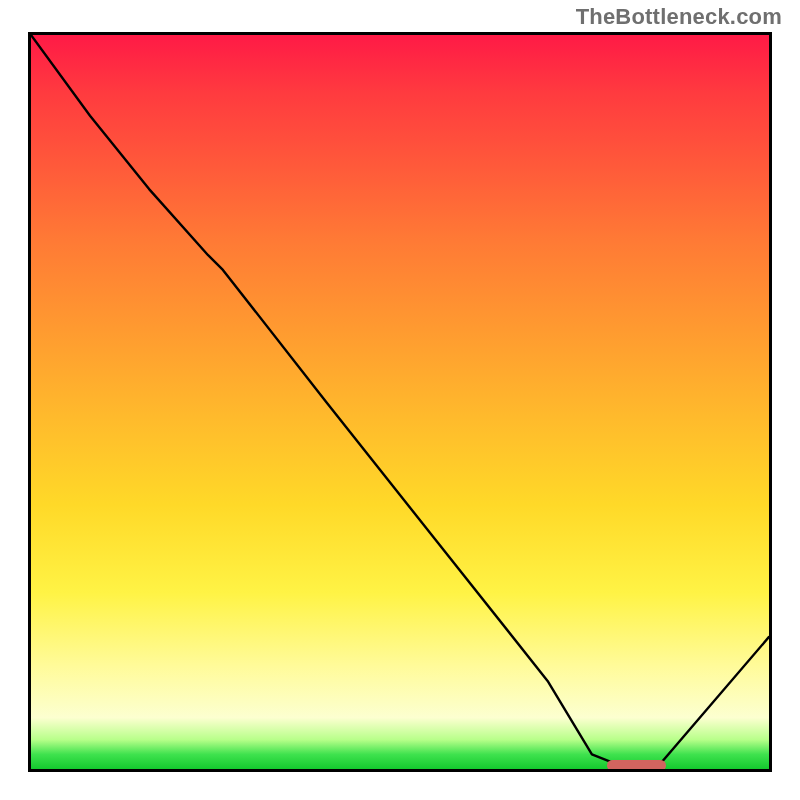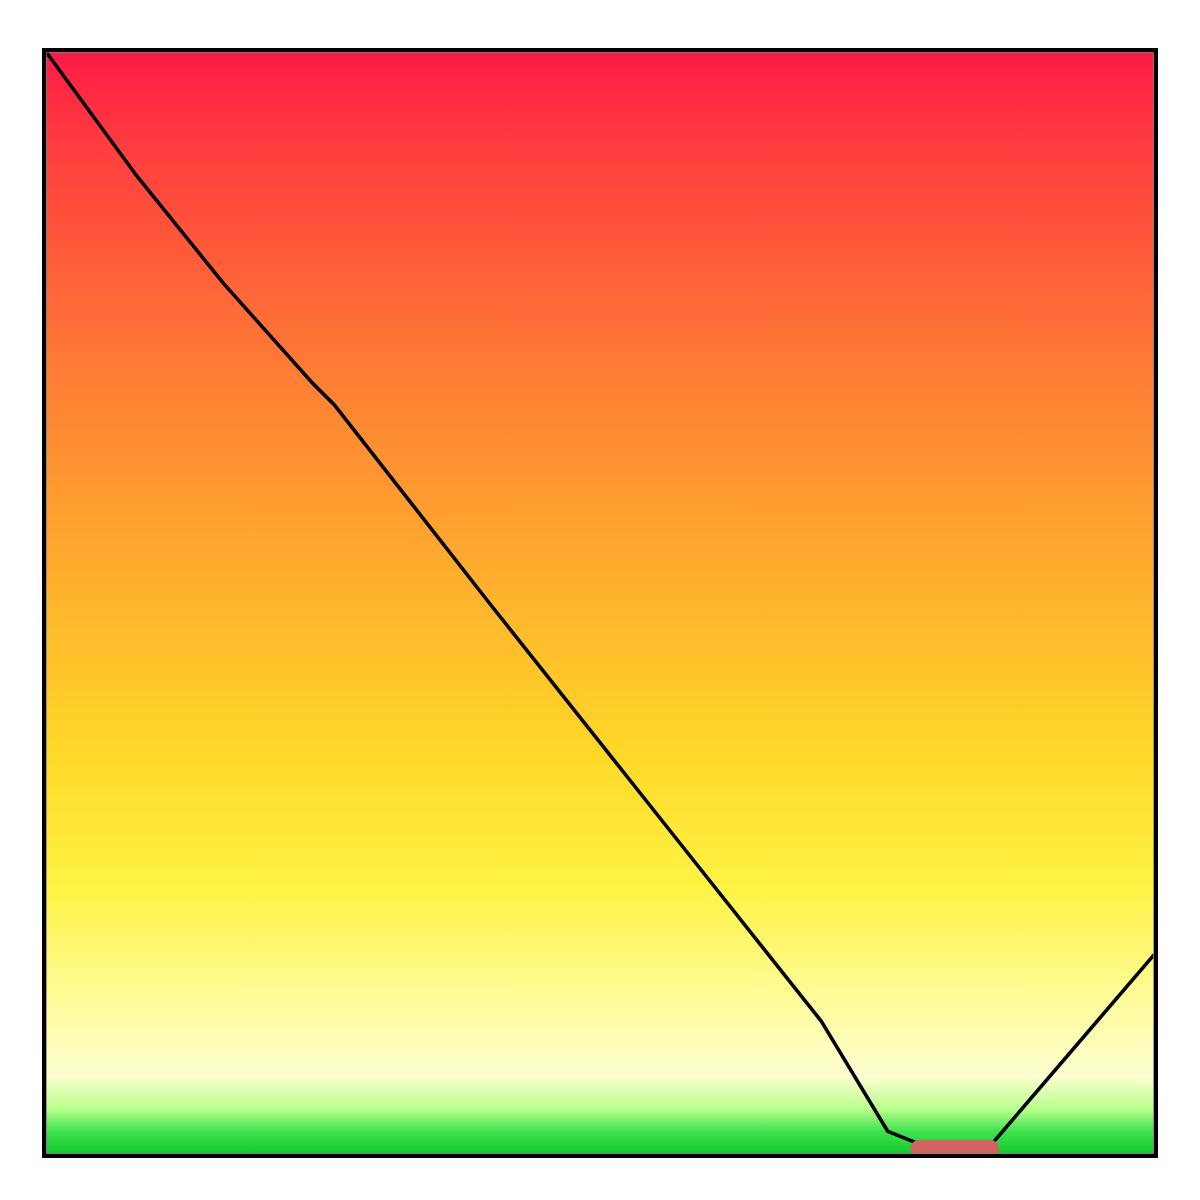--- a/index.html
+++ b/index.html
@@ -73,20 +73,21 @@
     position: absolute;
     height: 11px;
     border-radius: 6px;
     background: #d1645f;
   }
 </style>
 </head>
 <body>
 <div class="container">
 
+  <div class="watermark">TheBottleneck.com</div>
 
   <div class="plot-frame">
     <div class="gradient"></div>
 
     <svg class="curve-svg" viewBox="0 0 738 734" preserveAspectRatio="none">
 
       <path id="curve-path" class="curve-path" d="M0.0 0.0 L59.0 80.7 L118.1 154.1 L177.1 220.2 L191.9 234.9 L295.2 367.0 L405.9 506.5 L516.6 645.9 L560.9 719.3 L590.4 731.1 L627.3 731.1 L738.0 601.9"></path>
     </svg>
 
     <div id="marker" class="marker" style="left: 575.64px; width: 59.04px; top: 724.596px;"></div>

